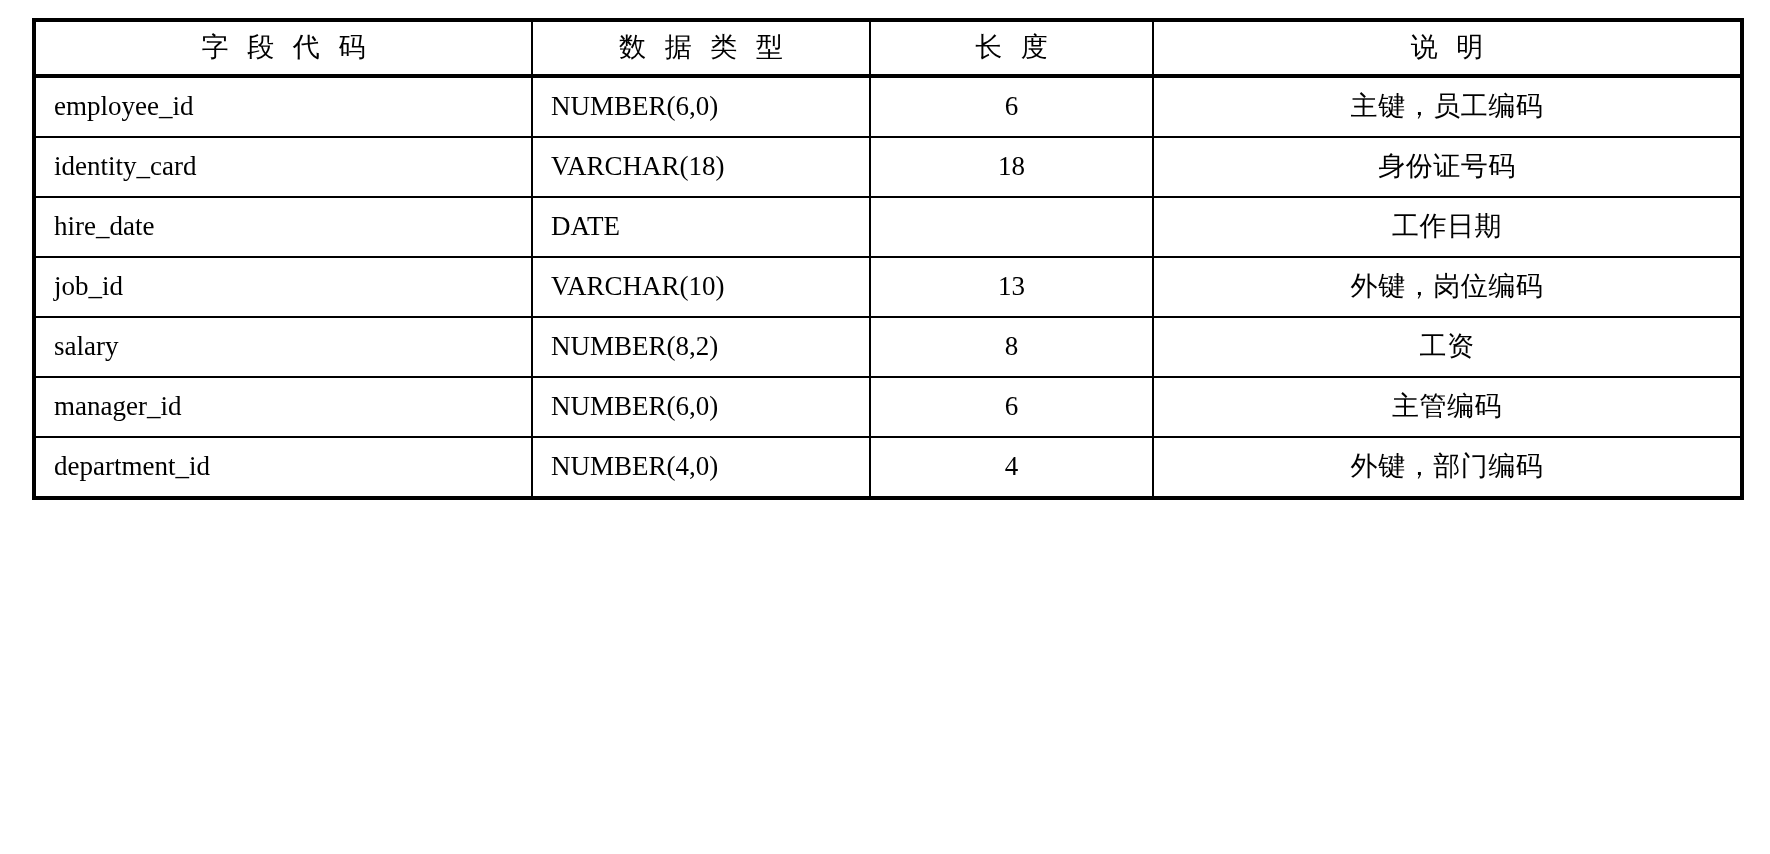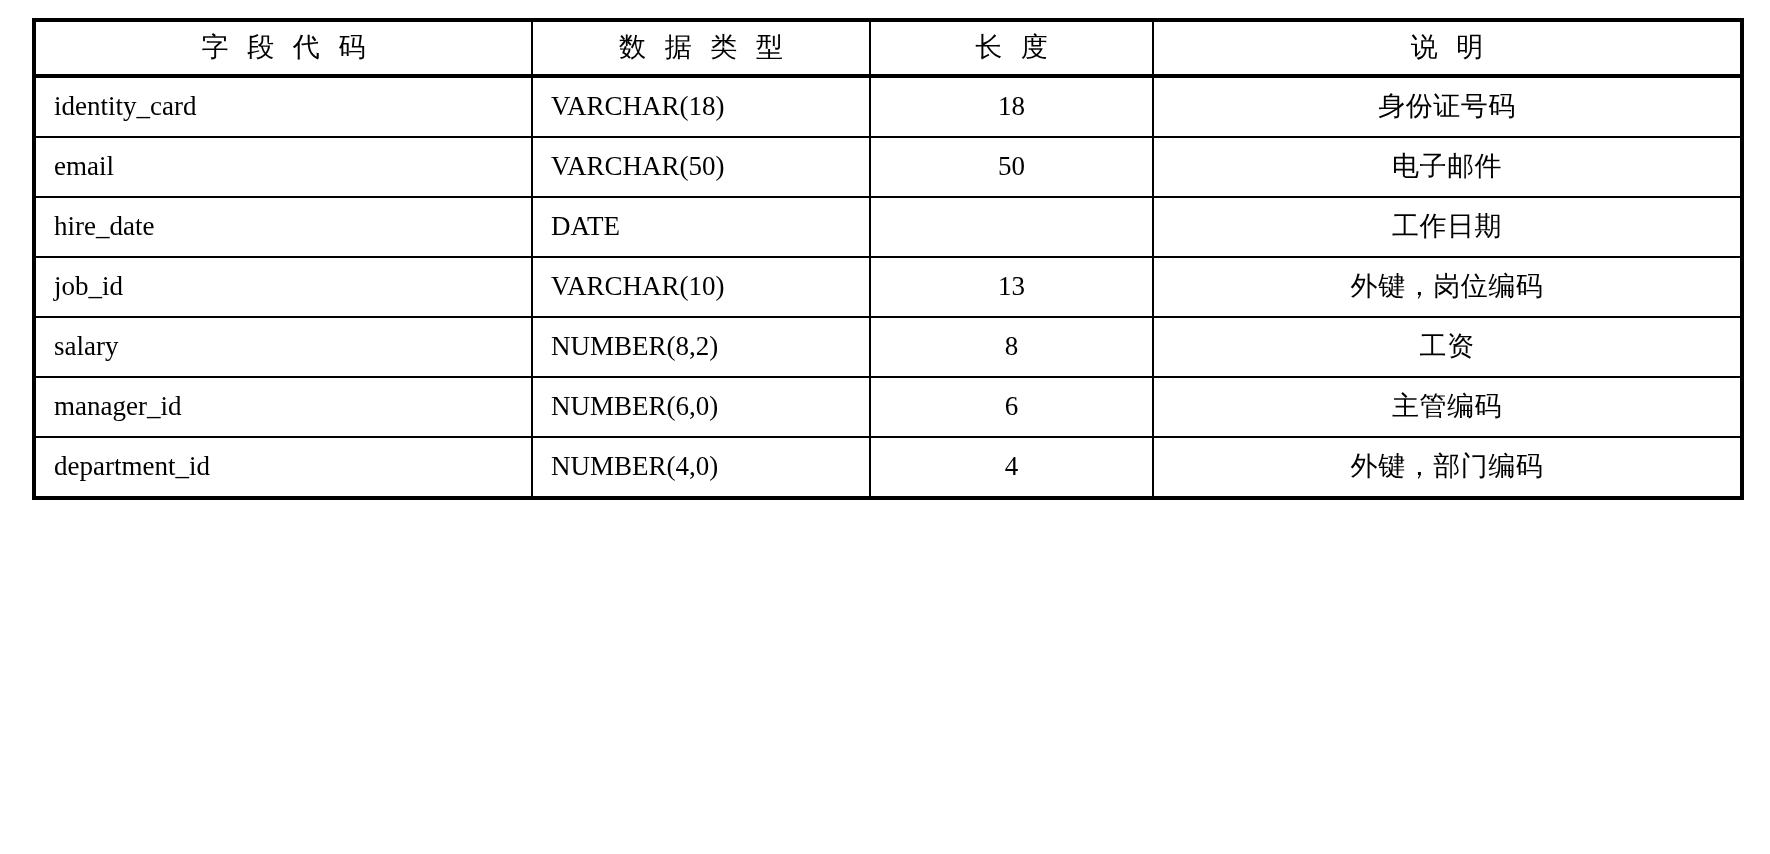--- a/index.html
+++ b/index.html
@@ -116,30 +116,30 @@
       <thead>
         <tr>
           <th>字 段 代 码</th>
           <th>数 据 类 型</th>
           <th>长    度</th>
           <th>说    明</th>
         </tr>
       </thead>
       <tbody id="table-body">
           <tr>
+            <td class="col-field">employee_id</td>
+            <td class="col-type">NUMBER(6,0)</td>
+            <td class="col-len">6</td>
+            <td class="col-desc">主键，员工编码</td>
+          </tr>
+          <tr>
             <td class="col-field">identity_card</td>
             <td class="col-type">VARCHAR(18)</td>
             <td class="col-len">18</td>
             <td class="col-desc">身份证号码</td>
-          </tr>
-          <tr>
-            <td class="col-field">email</td>
-            <td class="col-type">VARCHAR(50)</td>
-            <td class="col-len">50</td>
-            <td class="col-desc">电子邮件</td>
           </tr>
           <tr>
             <td class="col-field">hire_date</td>
             <td class="col-type">DATE</td>
             <td class="col-len"></td>
             <td class="col-desc">工作日期</td>
           </tr>
           <tr>
             <td class="col-field">job_id</td>
             <td class="col-type">VARCHAR(10)</td>

